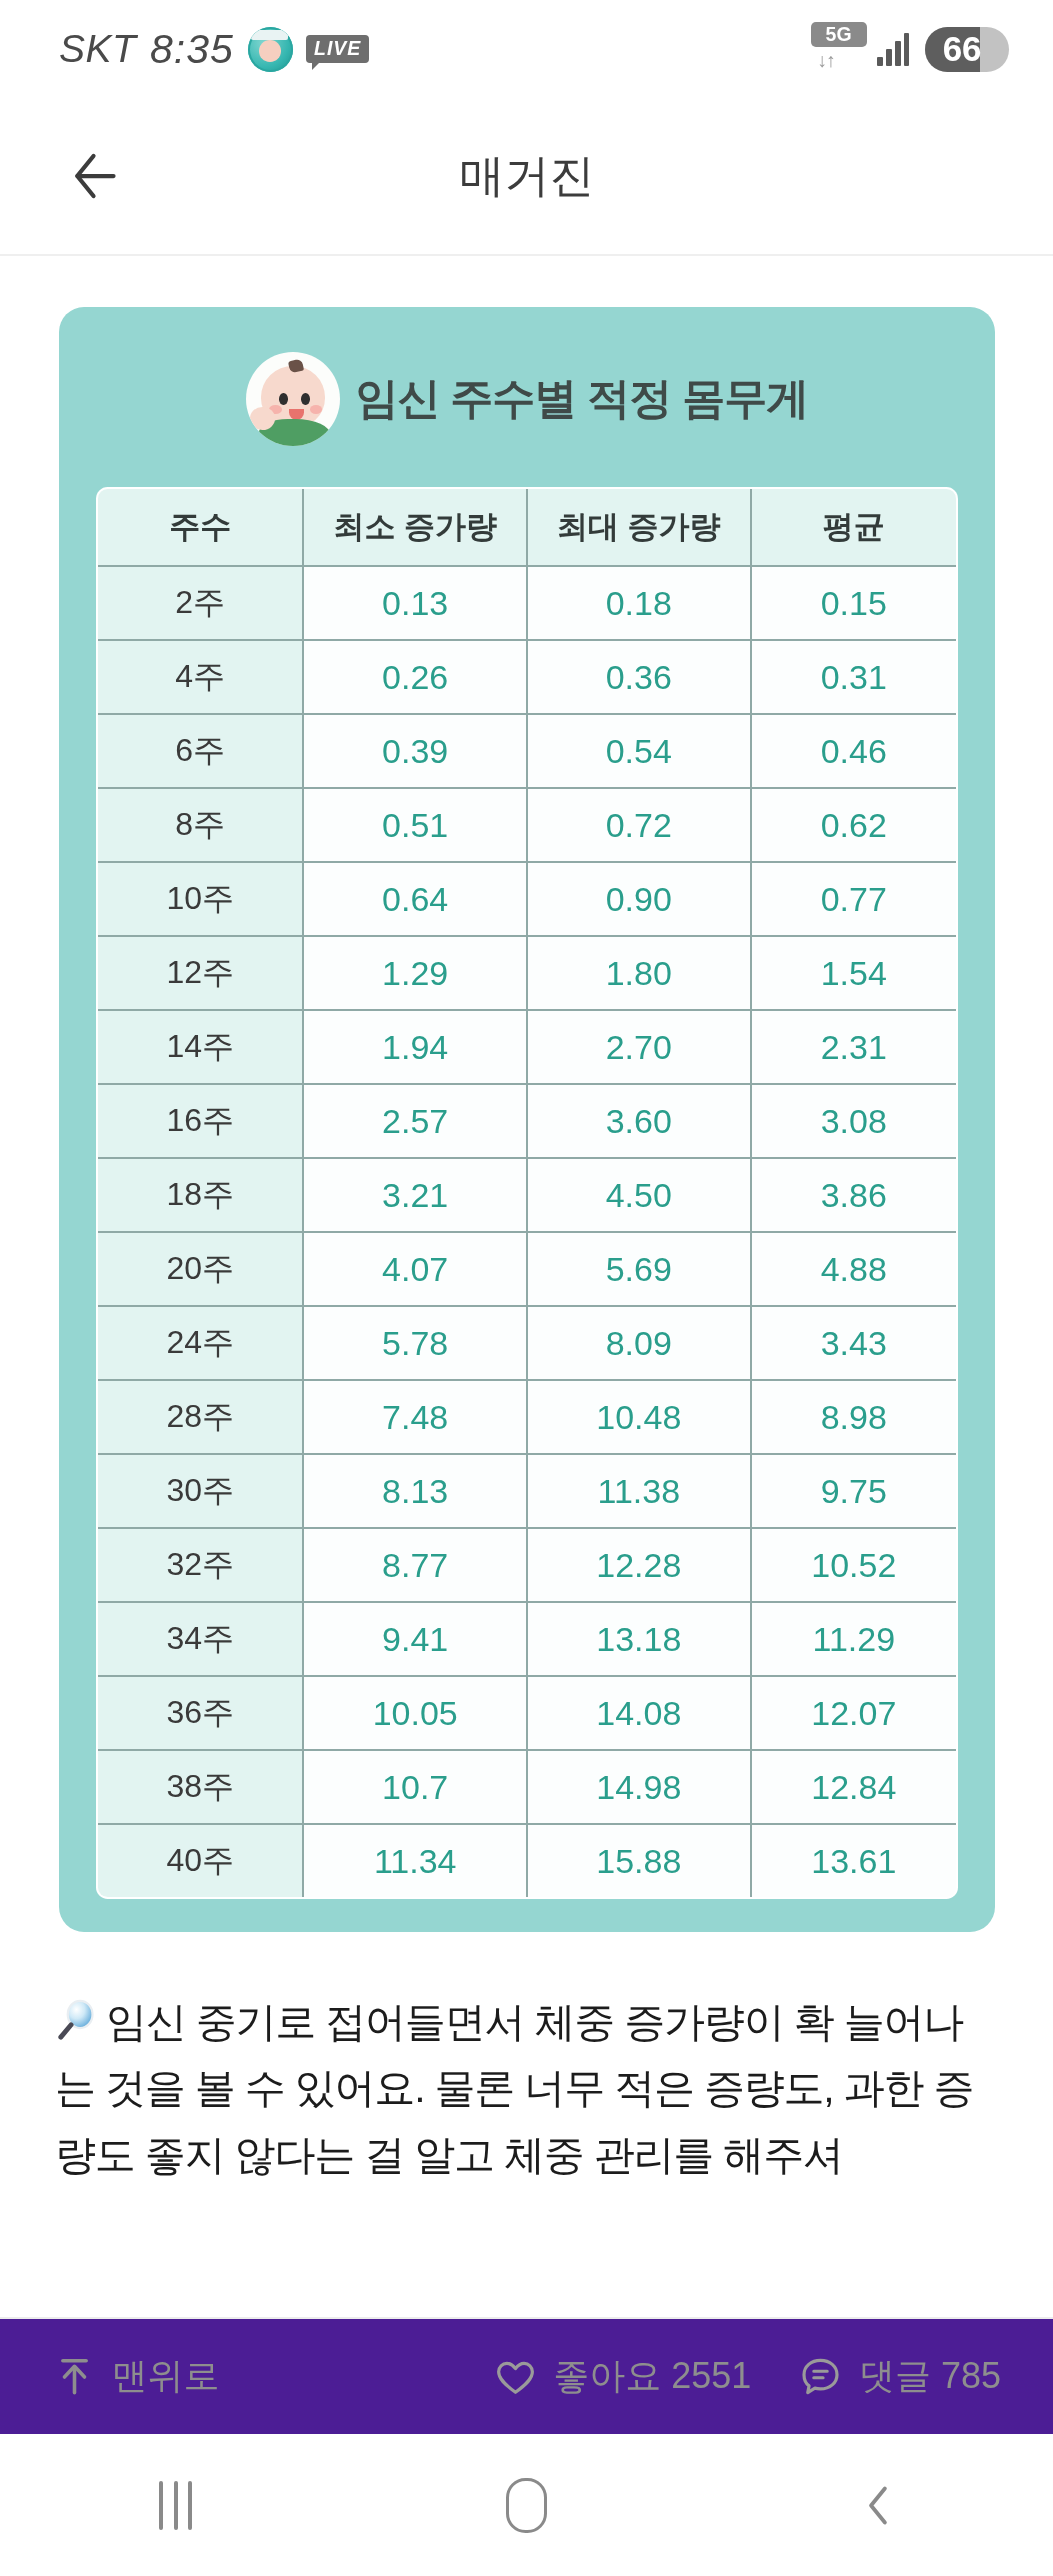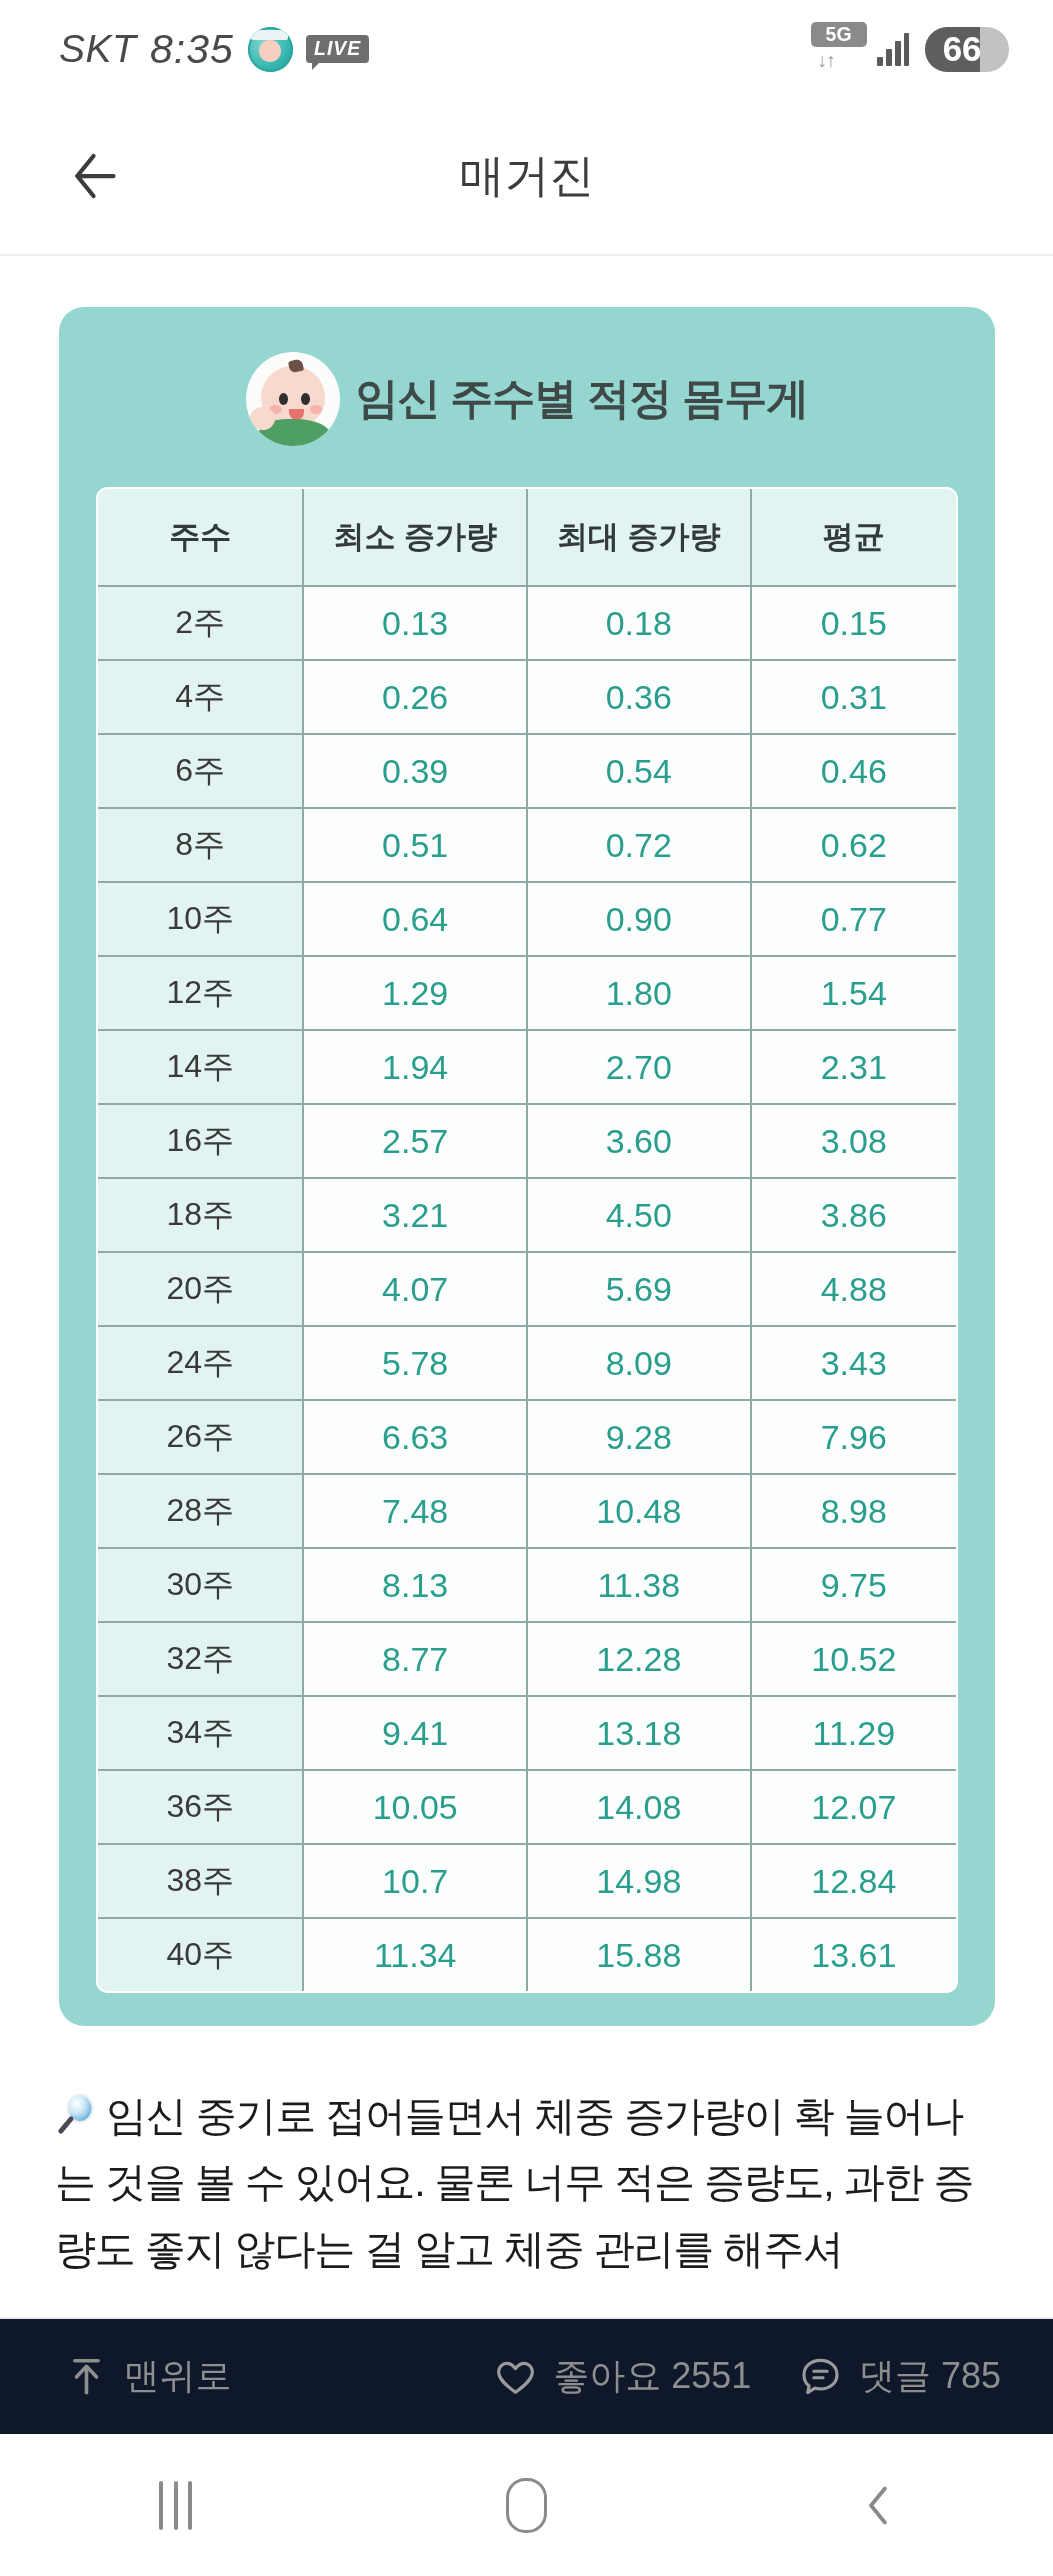--- a/index.html
+++ b/index.html
@@ -129,21 +129,21 @@
     border:2px solid #9fb9b5;
   }
   table.wtable th, table.wtable td{
     border:2px solid #8fa9a6;
     text-align:center;
     height:74px;
     font-size:32px;
     font-weight:400;
   }
   table.wtable th{
-    background:#e2f4f1; color:#333b3a; font-weight:700; font-size:31px; height:98px;
+    background:#e2f4f1; color:#333b3a; font-weight:700; font-size:31px; height:78px;
   }
   table.wtable td.wk{
     background:#e2f4f1; color:#3a3a3a; font-weight:400;
   }
   table.wtable td.val{
     background:#fcfefe; color:#2a9e8c; font-weight:400; font-size:34px;
   }
   table.wtable th:nth-child(1), table.wtable td:nth-child(1){ width:24%; }
   table.wtable th:nth-child(2), table.wtable td:nth-child(2){ width:26%; }
   table.wtable th:nth-child(3), table.wtable td:nth-child(3){ width:26%; }
@@ -151,22 +151,22 @@
 
   .body-text{
     margin:57px 55px 0 55px;
     font-size:41px; line-height:1.62; color:#1c1c1c; letter-spacing:-1.2px;
   }
   .glass{ display:inline-block; vertical-align:-5.9px; margin-right:5.9px;}
 
   
   .actionbar{
     position:absolute; left:0; right:0; bottom:142px; height:117px;
-    background:#0f172a; border-top:2px solid #ececec;
-    display:flex; align-items:center;padding-left:12px;
+    background:#4c1d95; border-top:2px solid #ececec;
+    display:flex; align-items:center;
   }
   .act{
     display:flex; align-items:center; gap:15.6px;
     color:#8e8e8e; font-size:36px;
   }
   .act.top{ margin-left:53px; }
   .act.like{ margin-left:auto; }
   .act.cmt{ margin-left:47px; margin-right:53px; }
 
   
@@ -305,26 +305,20 @@
             <td class="val">5.69</td>
             <td class="val">4.88</td>
           </tr>
           <tr>
             <td class="wk">24주</td>
             <td class="val">5.78</td>
             <td class="val">8.09</td>
             <td class="val">3.43</td>
           </tr>
           <tr>
-            <td class="wk">26주</td>
-            <td class="val">6.63</td>
-            <td class="val">9.28</td>
-            <td class="val">7.96</td>
-          </tr>
-          <tr>
             <td class="wk">28주</td>
             <td class="val">7.48</td>
             <td class="val">10.48</td>
             <td class="val">8.98</td>
           </tr>
           <tr>
             <td class="wk">30주</td>
             <td class="val">8.13</td>
             <td class="val">11.38</td>
             <td class="val">9.75</td>

